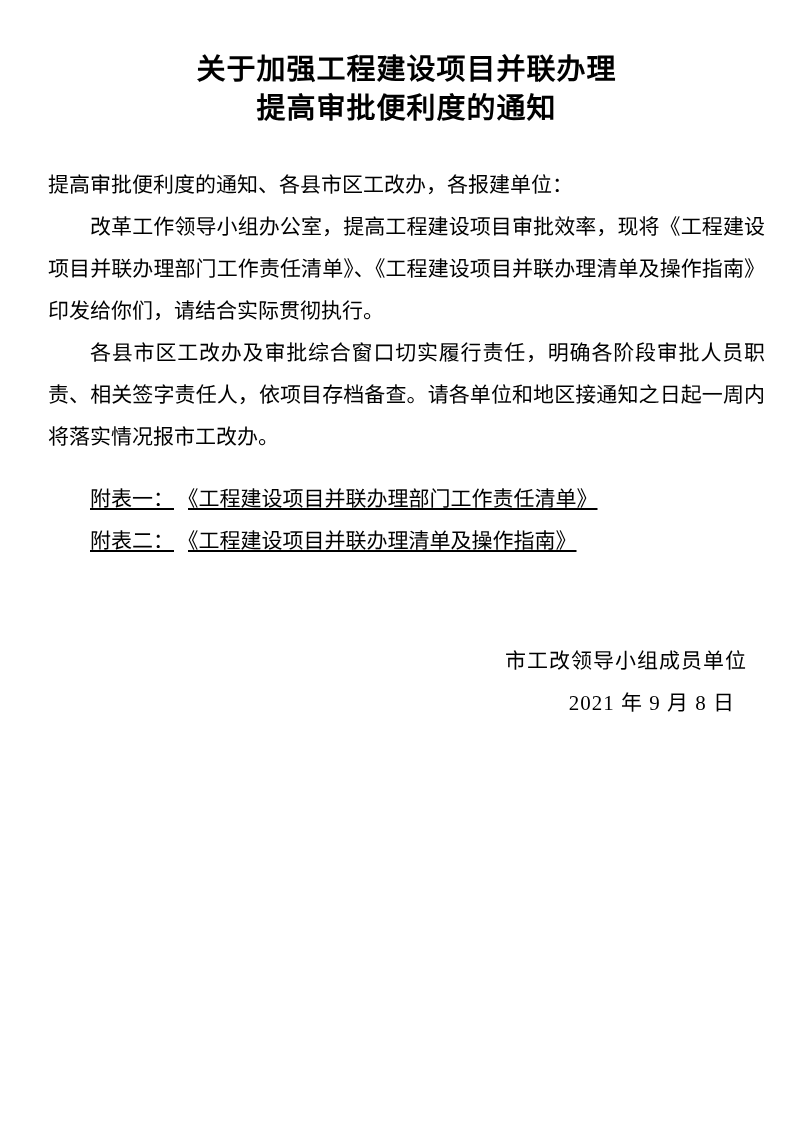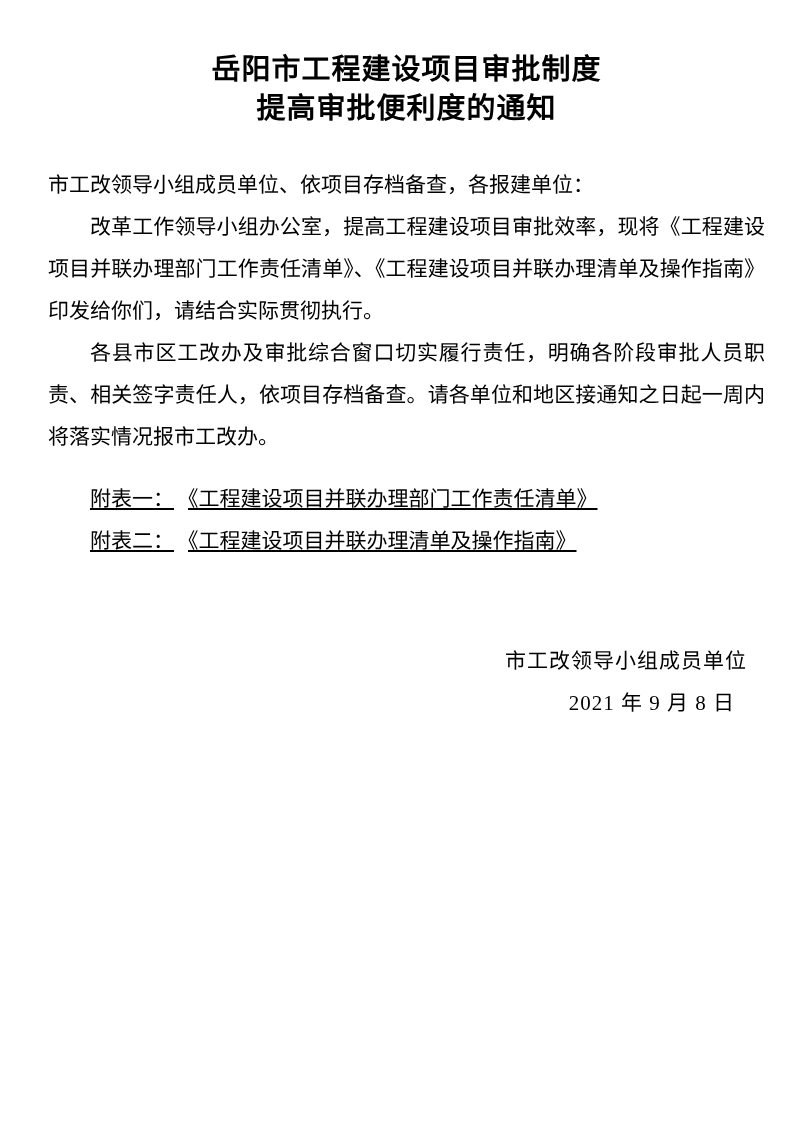--- a/index.html
+++ b/index.html
@@ -77,27 +77,27 @@
     margin-right: 12px;
     white-space: nowrap;
   }
 </style>
 </head>
 <body>
 
 <div class="page">
 
   <h1 class="title">
-    <span class="title-line">岳阳市工程建设项目审批制度</span>
+    <span class="title-line">关于加强工程建设项目并联办理</span>
     <span class="title-line">提高审批便利度的通知</span>
   </h1>
 
   <div class="doc-body">
 
-    <p class="salutation">市工改领导小组成员单位、依项目存档备查，各报建单位：</p>
+    <p class="salutation">提高审批便利度的通知、各县市区工改办，各报建单位：</p>
 
     <p class="para">改革工作领导小组办公室，提高工程建设项目审批效率，现将《工程建设项目并联办理部门工作责任清单》、《工程建设项目并联办理清单及操作指南》印发给你们，请结合实际贯彻执行。</p>
 
     <p class="para">各县市区工改办及审批综合窗口切实履行责任，明确各阶段审批人员职责、相关签字责任人，依项目存档备查。请各单位和地区接通知之日起一周内将落实情况报市工改办。</p>
 
 
     <div class="attachments">
       <p class="attachment">
         <span class="att-label">附表一：</span><span class="att-title">《工程建设项目并联办理部门工作责任清单》</span>
       </p>

